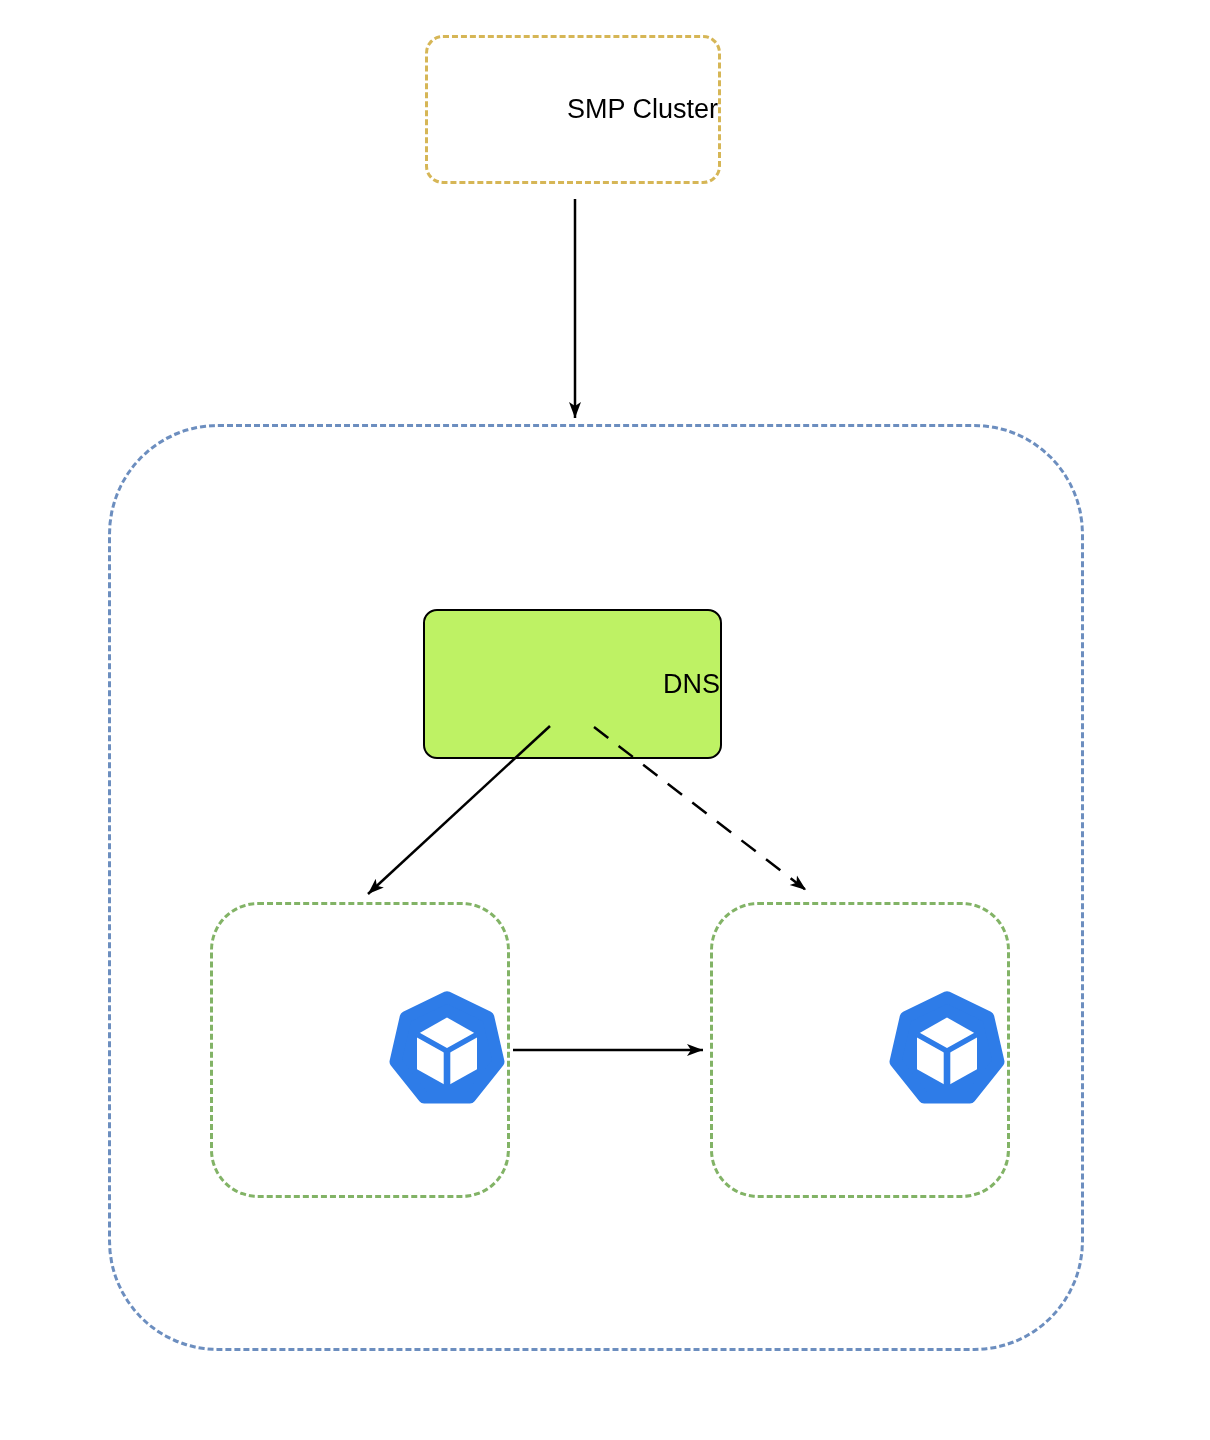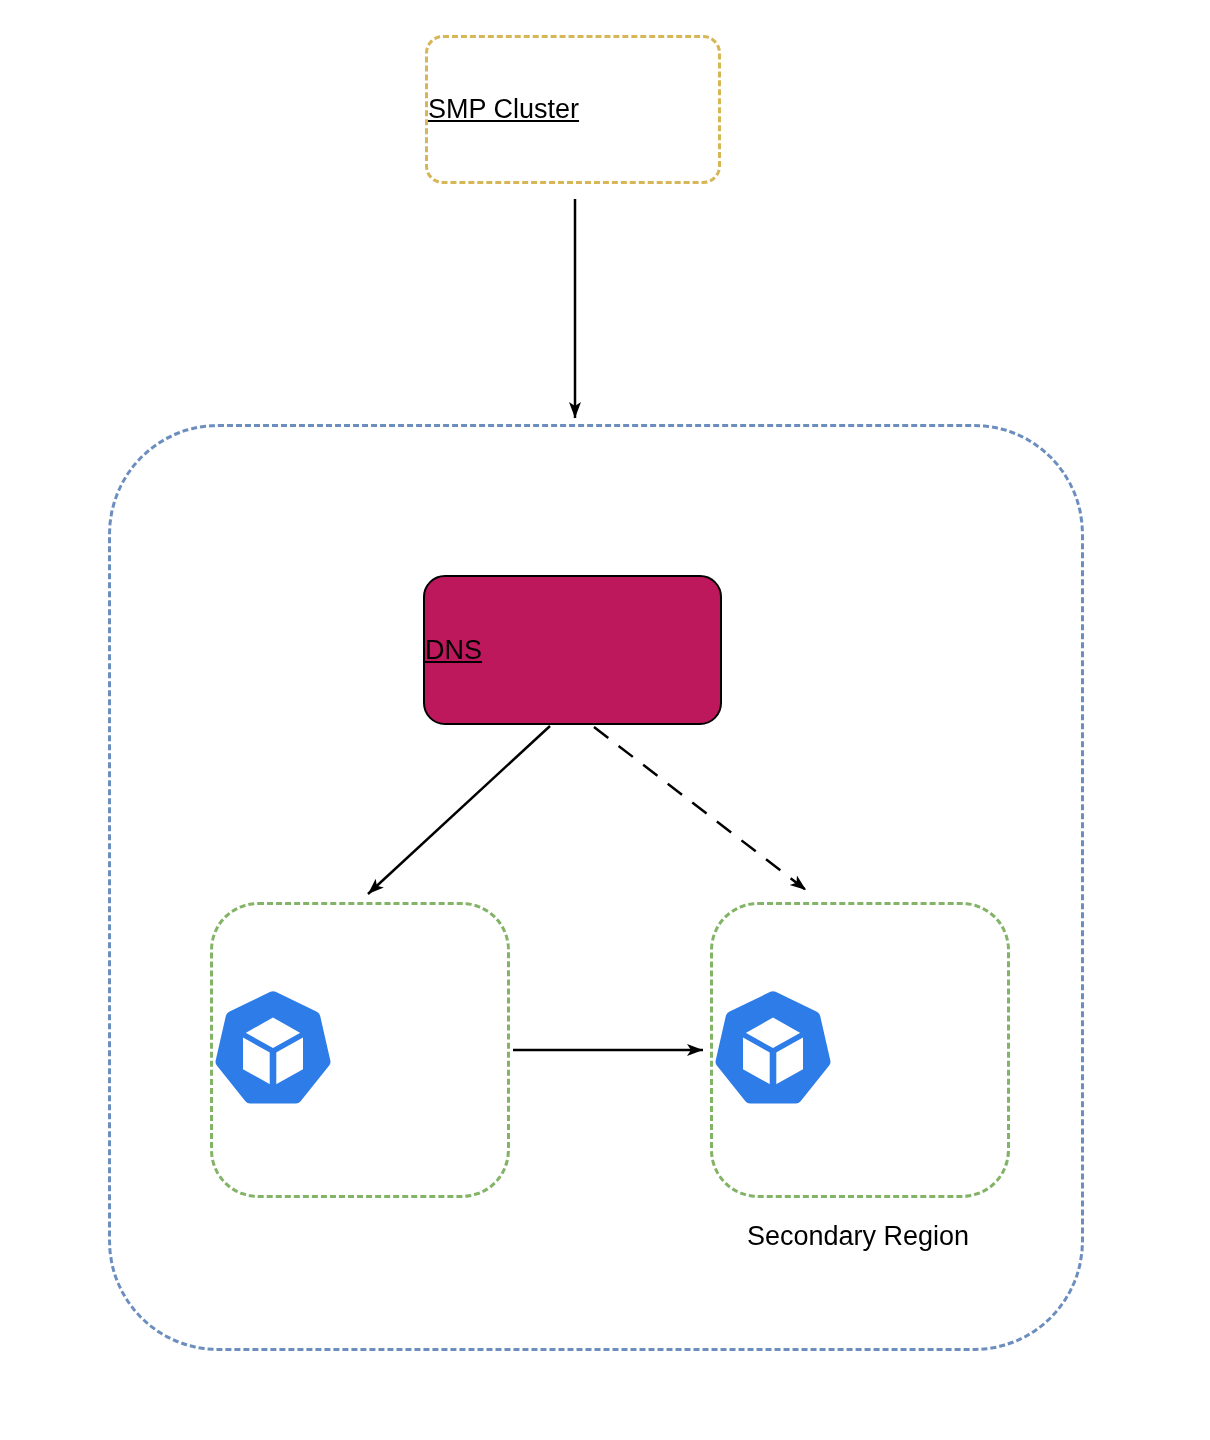--- a/index.html
+++ b/index.html
@@ -21,43 +21,42 @@
     line-height: 1.2;
     color: var(--text, #000000);
     text-align: center;
     white-space: nowrap;
   }
   .box {
     position: absolute;
     box-sizing: border-box;
     display: flex;
     align-items: center;
-    justify-content: flex-start;
-    text-decoration: underline;
+    justify-content: flex-end;
   }
   .smp-node {
     left: 425px; top: 35px;
     width: 296px; height: 149px;
     border: 3px dashed var(--smp-cluster-border, #d6b656);
     border-radius: 18px;
     background: #ffffff;
   }
   .cluster-boundary {
     left: 108px; top: 424px;
     width: 976px; height: 927px;
     border: 3px dashed var(--cluster-boundary-border, #6c8ebf);
     border-radius: 110px;
     background: transparent;
   }
   .dns-node {
-    left: 423px; top: 575px;
+    left: 423px; top: 609px;
     width: 299px; height: 150px;
     border: 2.5px solid var(--dns-border, #000000);
-    border-radius: 22px;
-    background: #be185d;
+    border-radius: 14px;
+    background: #bef264;
   }
   .region {
     border: 3px dashed var(--region-border, #82b366);
     border-radius: 48px;
     background: transparent;
   }
   .region.primary { left: 210px; top: 902px; width: 300px; height: 296px; }
   .region.secondary { left: 710px; top: 902px; width: 300px; height: 296px; }
   .region-label {
     position: absolute;
@@ -122,21 +121,20 @@
 
   <div class="box region secondary">
     <svg class="icon" viewBox="0 0 100 100" aria-hidden="true">
       <polygon class="hept" points="50,6 15.6,22.6 7.1,59.8 30.9,89.6 69.1,89.6 92.9,59.8 84.4,22.6"></polygon>
       <polygon class="cube-face" points="50,23 75,37 75,66 50,80 25,66 25,37"></polygon>
       <polyline class="cube-edge" points="25,37 50,51 75,37" stroke-width="4.5"></polyline>
       <line class="cube-edge" x1="50" y1="51" x2="50" y2="80" stroke-width="5.5"></line>
     </svg>
   </div>
 
-  <div class="node-label region-label secondary">Secondary Region</div>
 
   <svg class="edges" width="1210" height="1440" viewBox="0 0 1210 1440">
     <defs>
       <marker id="arrowhead" markerUnits="userSpaceOnUse" markerWidth="18" markerHeight="14" refX="16" refY="6.5" orient="auto">
         <path d="M0,0.5 L16,6.5 L0,12.5 L4,6.5 Z"></path>
       </marker>
     </defs>
     <line x1="575" y1="199" x2="575" y2="418" marker-end="url(#arrowhead)"></line>
     <line x1="550" y1="726" x2="368" y2="894" marker-end="url(#arrowhead)"></line>
     <line class="dashed" x1="594" y1="727" x2="806" y2="890" marker-end="url(#arrowhead)"></line>

